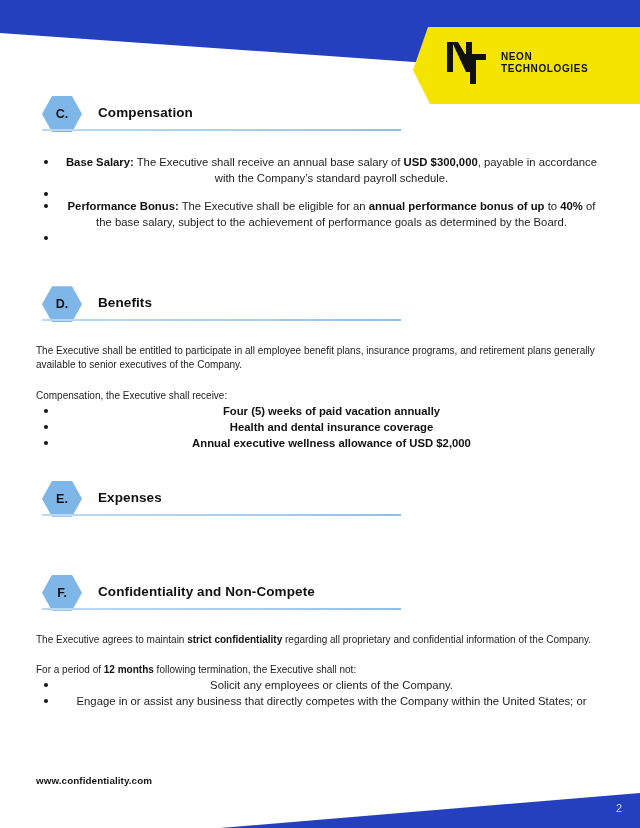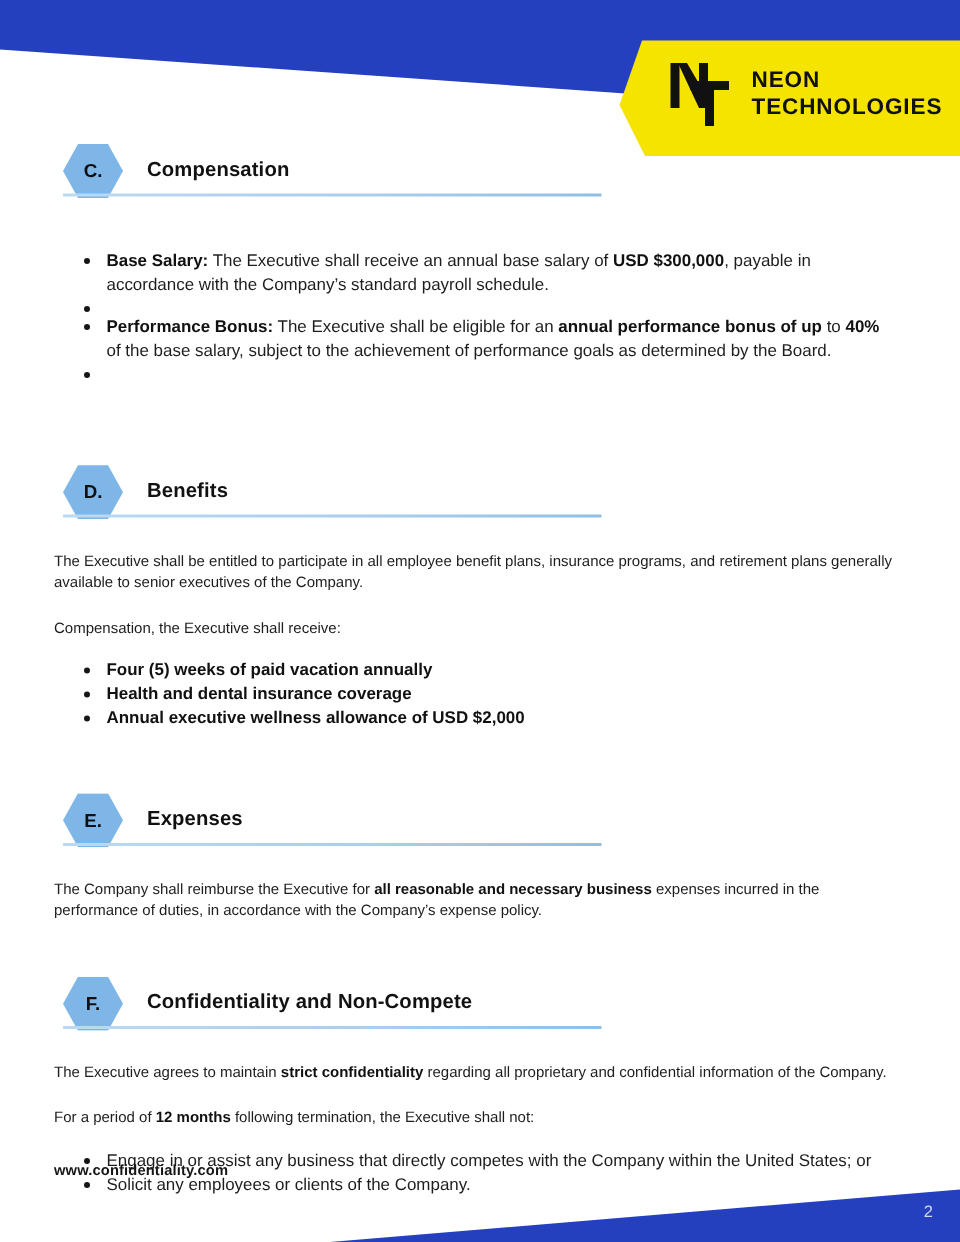--- a/index.html
+++ b/index.html
@@ -35,21 +35,21 @@
     gap: 13px;
   }
   .logo-mark {
     width: 42px;
     height: 46px;
     flex: none;
   }
   .logo-text {
     font-family: "Liberation Sans", sans-serif;
     font-weight: bold;
-    font-size: 15px;
+    font-size: 10px;
     line-height: 1.22;
     letter-spacing: 0.6px;
     color: #111111;
     white-space: pre-line;
   }
 
   
   .page {
     position: absolute;
     top: 0; left: 0;
@@ -107,22 +107,23 @@
   .para {
     margin: 0 0 0 0;
     font-size: 10px;
     line-height: 1.42;
     color: #1d1d1d;
   }
   b, strong { font-weight: bold; color: #111111; }
 
   ul.bullets {
     list-style: none;
-    margin: 12px;
+    margin: 0;
     padding: 0;
+    text-align: center;
   }
   ul.bullets > li {
     position: relative;
     padding-left: 23px;
     font-size: 11.3px;
     line-height: 1.42;
     color: #1d1d1d;
   }
   ul.bullets > li::before {
     content: "";
@@ -234,38 +235,37 @@
 
     <div class="sp-30"></div>
 
     <div class="section">
       <div class="sec-head">
         <div class="hexagon">E.</div>
         <div class="sec-title">Expenses</div>
         <div class="sec-rule"></div>
       </div>
       <div class="sp-22"></div>
-      <p class="para"><span>The Company shall reimburse the Executive for </span><b>all reasonable and necessary business</b><span> expenses incurred in the performance of duties, in accordance with the Company’s expense policy.</span></p>
     </div>
 
     <div class="sp-36"></div>
 
     <div class="section">
       <div class="sec-head">
         <div class="hexagon">F.</div>
         <div class="sec-title">Confidentiality and Non-Compete</div>
         <div class="sec-rule"></div>
       </div>
       <div class="sp-22"></div>
       <p class="para"><span>The Executive agrees to maintain </span><b>strict confidentiality</b><span> regarding all proprietary and confidential information of the Company.</span></p>
       <div class="sp-16"></div>
       <p class="para"><span>For a period of </span><b>12 months</b><span> following termination, the Executive shall not:</span></p>
       <ul class="bullets">
+        <li>Solicit any employees or clients of the Company.</li>
         <li>Engage in or assist any business that directly competes with the Company within the United States; or</li>
-        <li>Solicit any employees or clients of the Company.</li>
       </ul>
     </div>
 
   </div>
 </div>
 
 <div class="footer-url">www.confidentiality.com</div>
 
 <svg class="footer-deco" viewBox="0 0 640 60" preserveAspectRatio="none">
   <polygon points="640,25 640,60 220,60" fill="#2540bf"></polygon>

